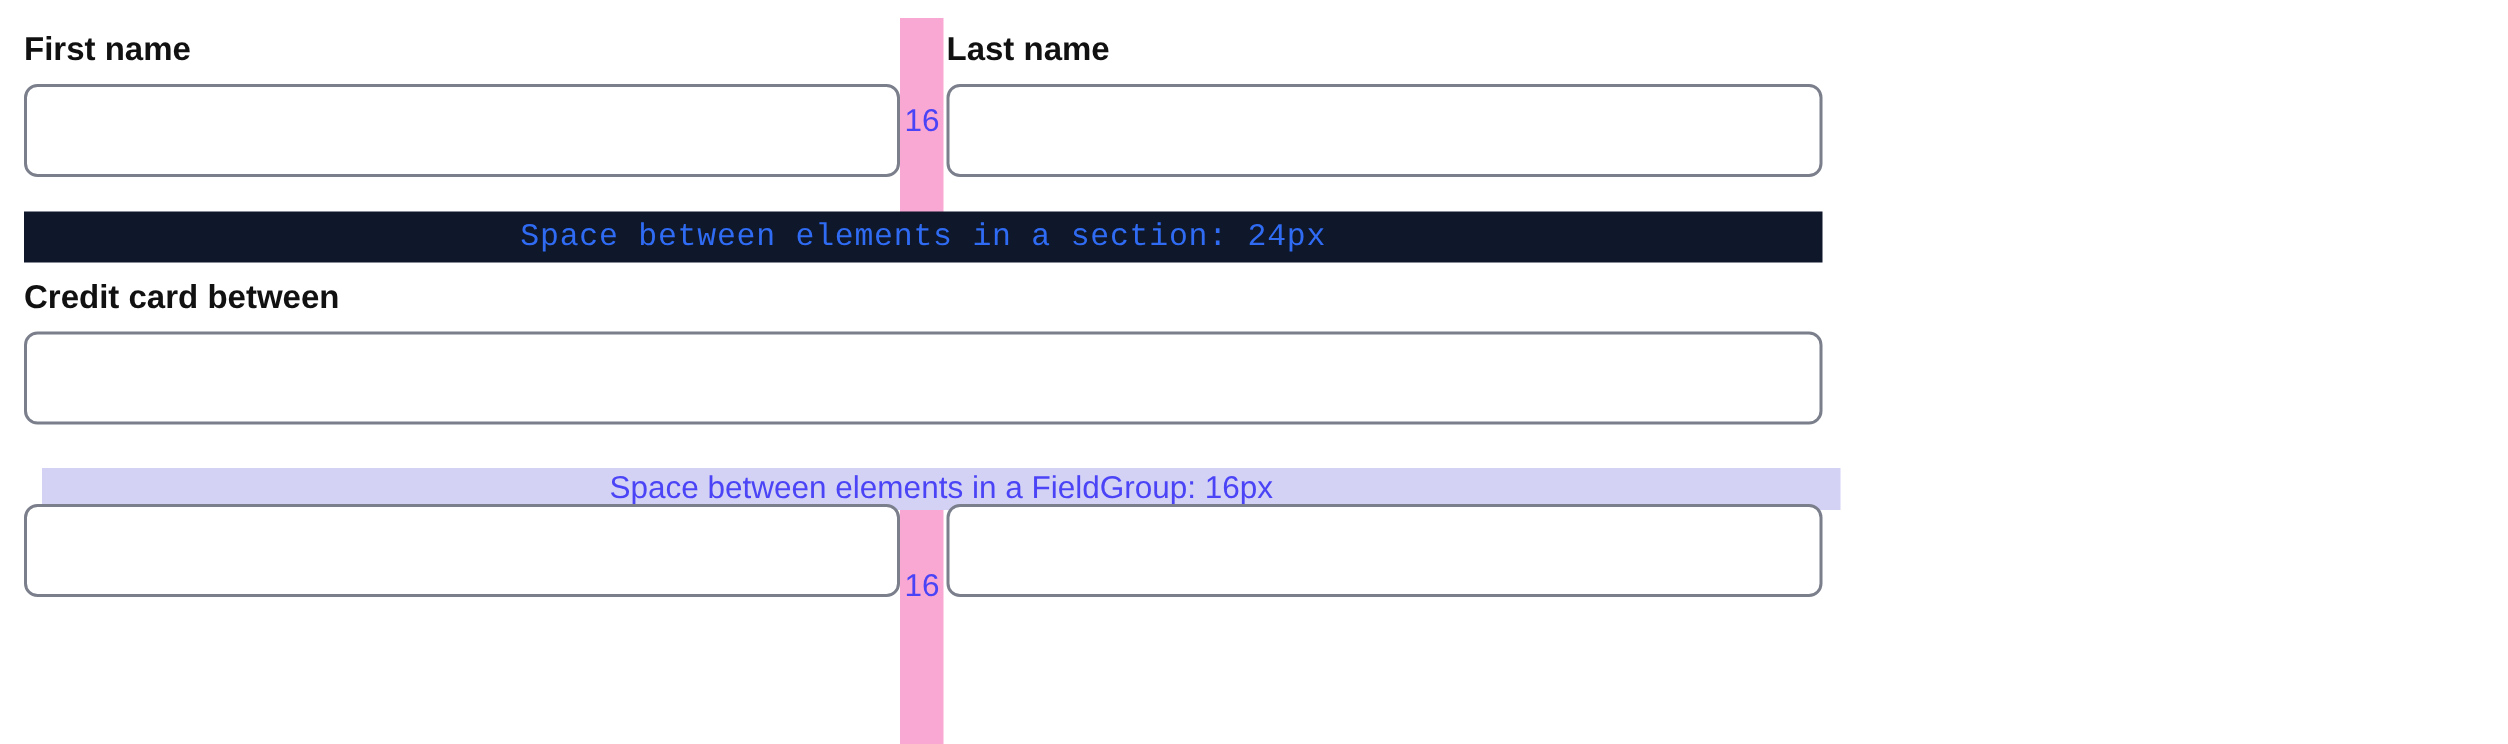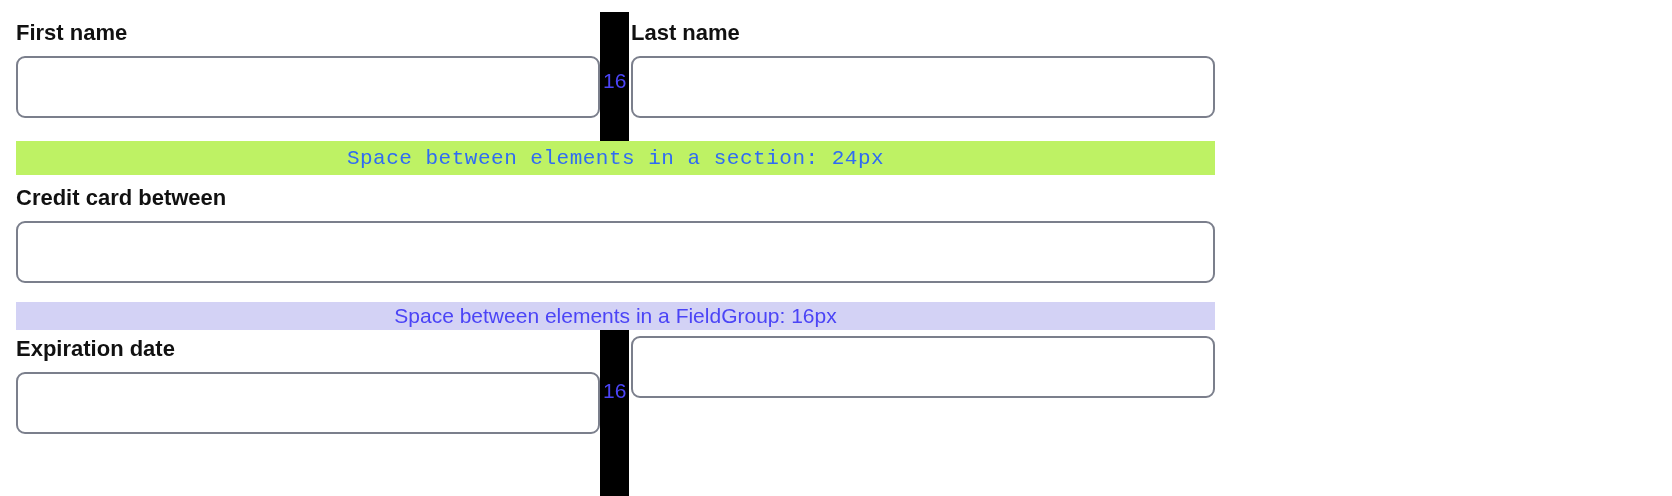--- a/index.html
+++ b/index.html
@@ -19,21 +19,21 @@
     position: absolute;
     left: 0;
     top: 0;
     width: 1672px;
     height: 496px;
   }
 
   
   .gap-col {
     position: absolute;
-    background: #000000;
+    background: #f9a8d4;
     z-index: 1;
   }
   .gap-col .gap-num {
     position: absolute;
     left: 3px;
     color: #4b44f6;
     font-family: "Liberation Sans", sans-serif;
     font-size: 21px;
     line-height: 1;
     white-space: nowrap;
@@ -43,21 +43,21 @@
   .ann-band {
     position: absolute;
     left: 16px;
     width: 1199px;
     display: flex;
     align-items: center;
     justify-content: center;
     z-index: 2;
   }
   .ann-band.section {
-    background: #bef264;
+    background: #0f172a;
     height: 34px;
   }
   .ann-band.section .ann-text {
     color: #2f6bf3;
     font-family: "Liberation Mono", monospace;
     font-size: 21px;
     letter-spacing: 0.5px;
     white-space: nowrap;
   }
   .ann-band.fieldgroup {
@@ -123,30 +123,29 @@
 
   <div class="ann-band section" style="top:141px;">
     <span class="ann-text">Space between elements in a section: 24px</span>
   </div>
 
   <div class="field" style="left:16px; top:185px; width:1199px;">
     <label class="field-label">Credit card between</label>
     <input class="field-input" type="text" value="" placeholder="" style="">
   </div>
 
-  <div class="ann-band fieldgroup" style="top:302px;">
+  <div class="ann-band fieldgroup" style="top:312px;margin-left:12px;">
     <span class="ann-text">Space between elements in a FieldGroup: 16px</span>
   </div>
 
   <div class="gap-col" style="left:600px; top:330px; width:29px; height:166px;">
     <span class="gap-num" style="top:50px;">16</span>
   </div>
 
   <div class="field" style="left:16px; top:336px; width:584px;">
-    <label class="field-label">Expiration date</label>
     <input class="field-input" type="text" value="" placeholder="" style="">
   </div>
 
   <div class="field" style="left:631px; top:336px; width:584px;">
     <input class="field-input" type="text" value="" placeholder="" style="">
   </div>
 
 </div>
 
 </body></html>

